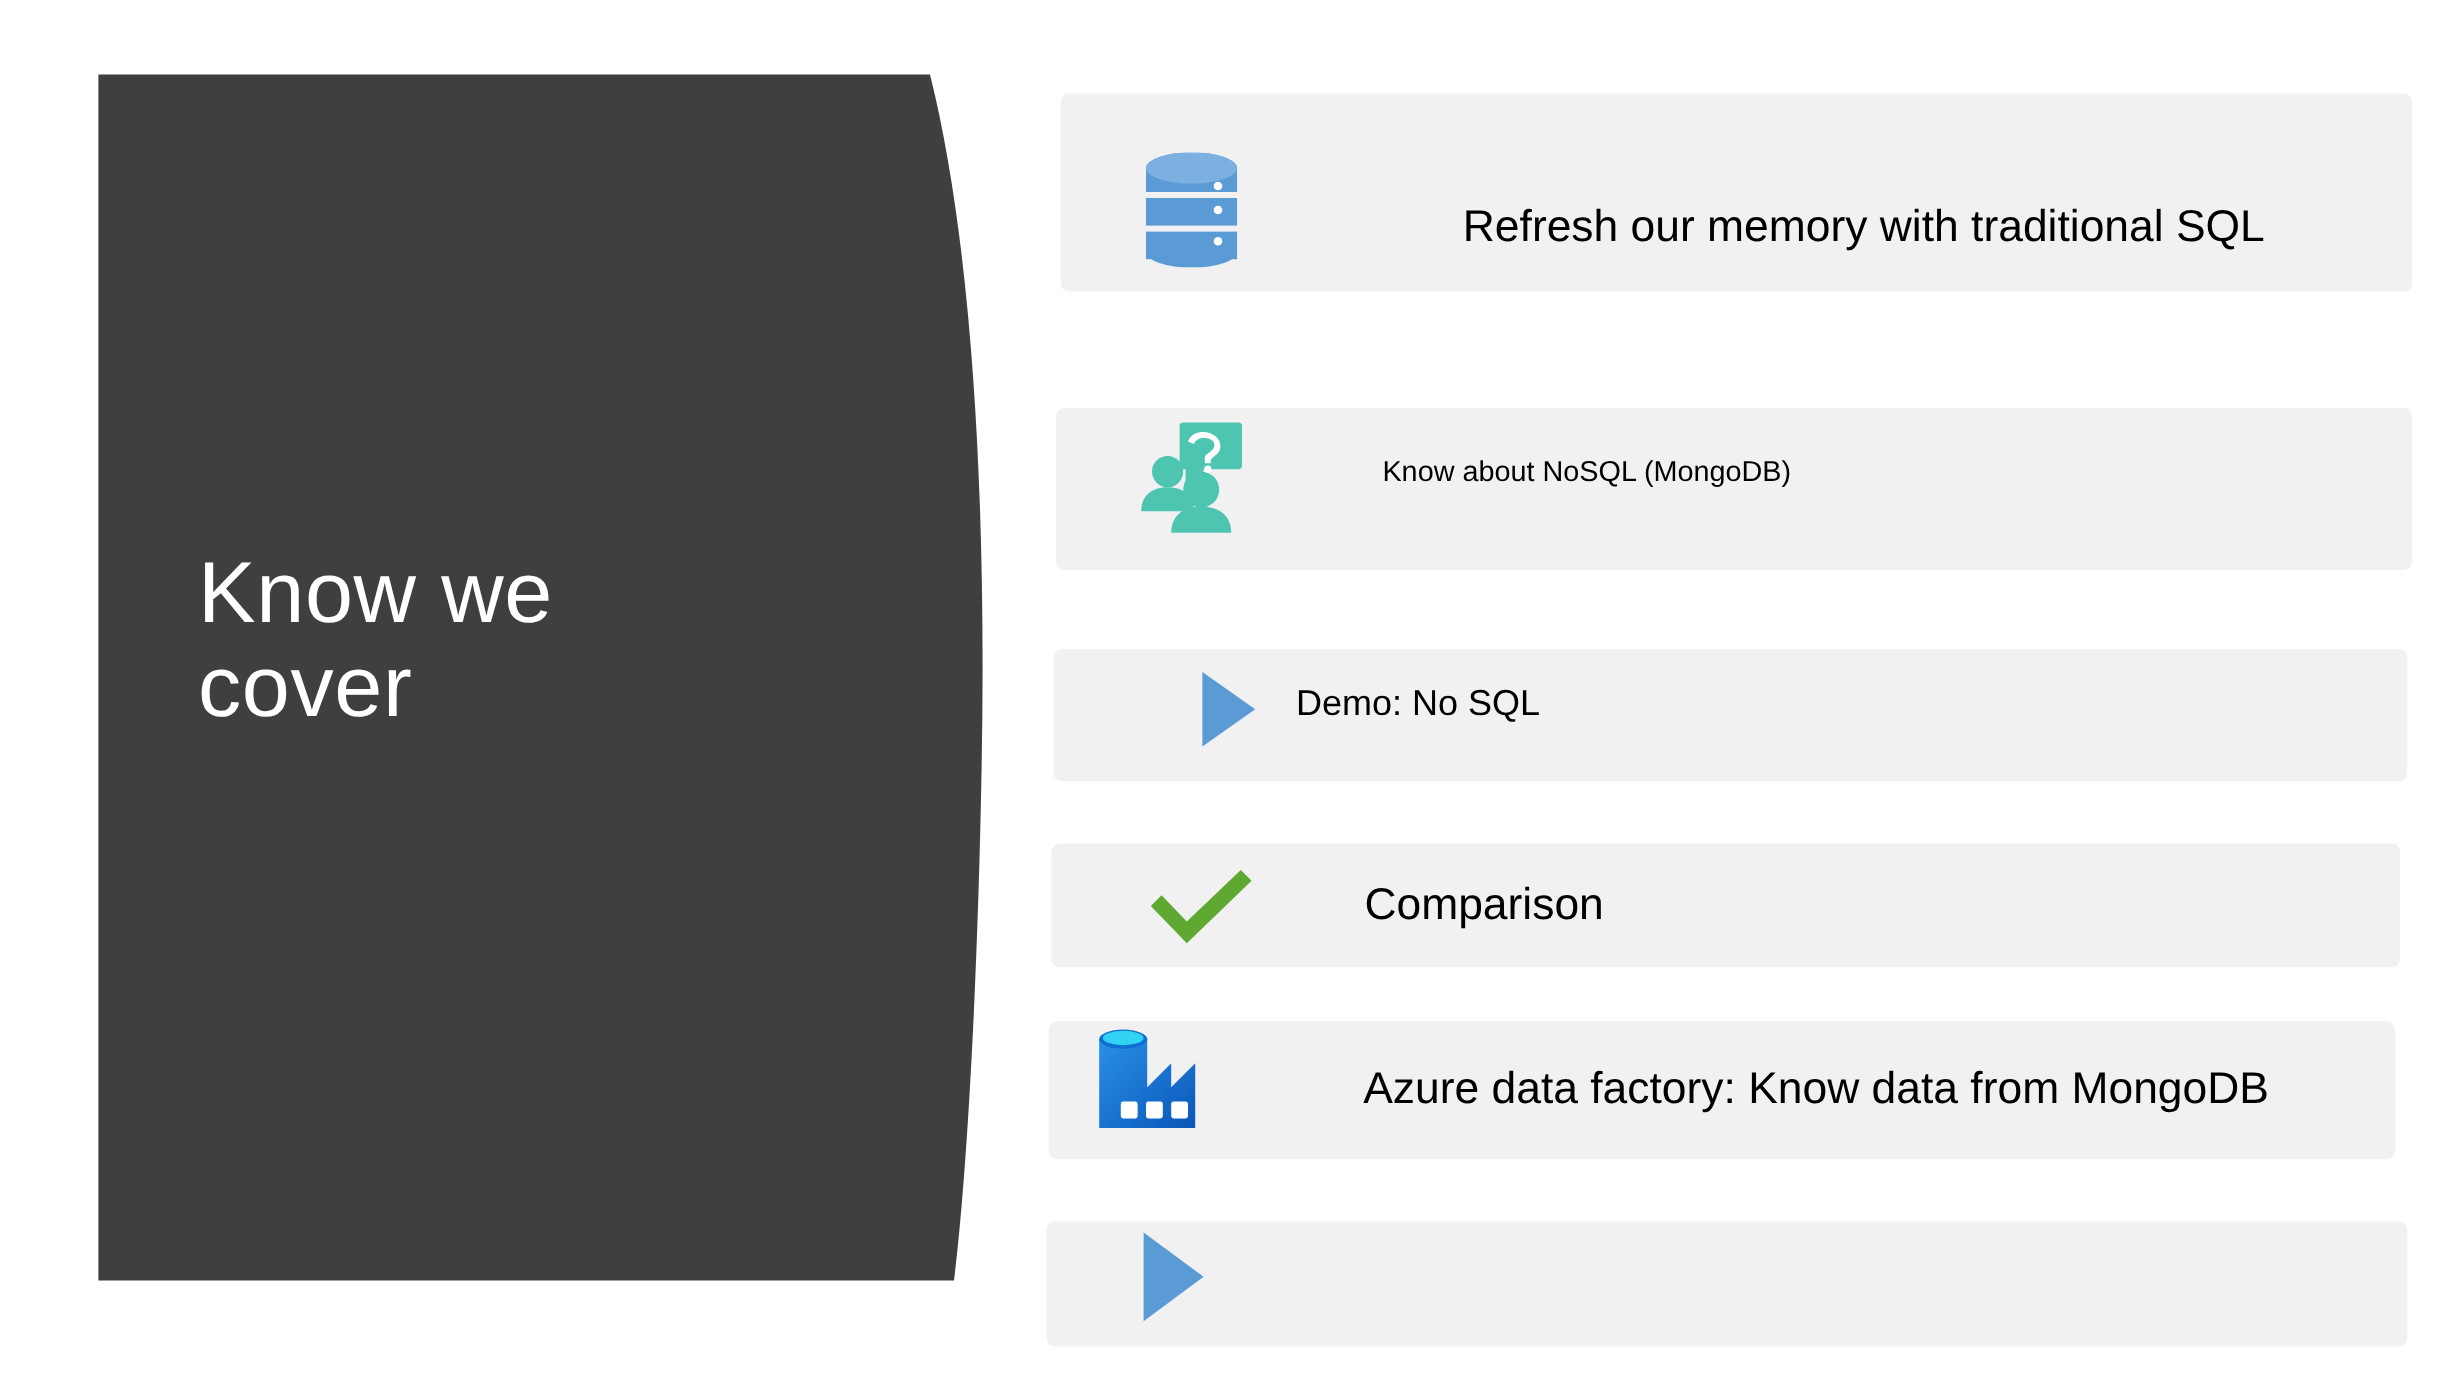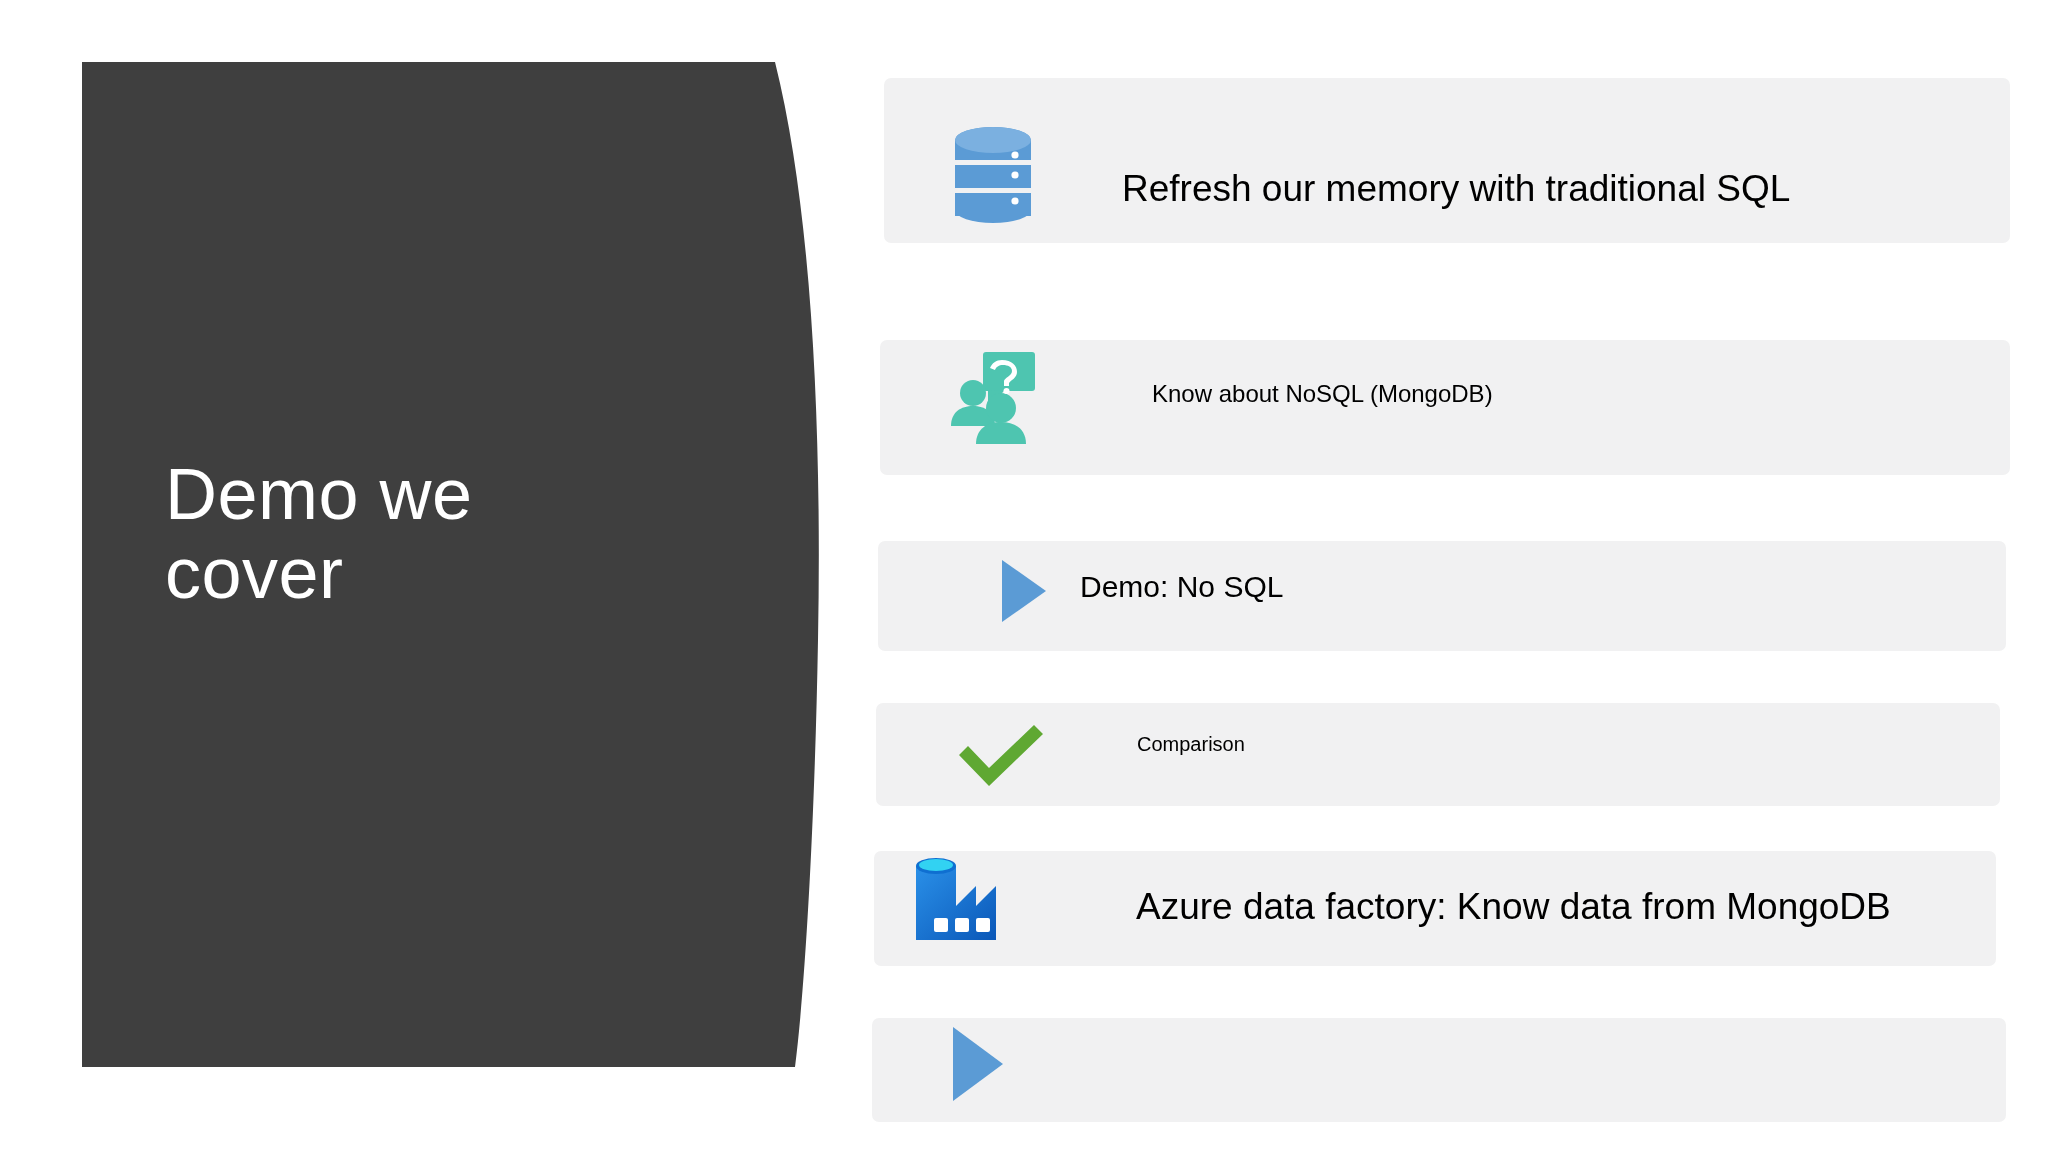--- a/index.html
+++ b/index.html
@@ -80,37 +80,37 @@
   #row-4 { left: 874px; top:  851px; width: 1122px; height: 115px; }
   #row-5 { left: 872px; top: 1018px; width: 1134px; height: 104px; }
 
   #icon-0 { left: 955px; top: 127px;  width: 76px; height: 96px;  }
   #icon-1 { left: 950px; top: 350px;  width: 88px; height: 96px;  }
   #icon-2 { left: 1000px; top: 558px; width: 48px; height: 66px;  }
   #icon-3 { left: 955px; top: 722px;  width: 92px; height: 66px;  }
   #icon-4 { left: 910px; top: 850px;  width: 92px; height: 96px;  }
   #icon-5 { left: 950px; top: 1024px; width: 56px; height: 80px;  }
 
-  #label-0 { left: 1122px; top: 168px;  font-size: 37px; }
+  #label-0 { left: 1219px; top: 168px;  font-size: 37px; }
   #label-1 { left: 1152px; top: 380px;  font-size: 24px; }
   #label-2 { left: 1080px; top: 570px;  font-size: 30px; }
-  #label-3 { left: 1137px; top: 733px;  font-size: 20px; }
+  #label-3 { left: 1137px; top: 733px;  font-size: 37px; }
   #label-4 { left: 1136px; top: 886px;  font-size: 37px; }
   #label-5 { left: 1199px; top: 1001px; font-size: 38px; }
 
   .icon-svg { display: block; }
 </style>
 </head>
 <body>
 
 <div id="title-panel">
   <svg viewBox="0 0 900 1152" xmlns="http://www.w3.org/2000/svg">
     <path d="M 82 62 L 775 62 C 812 210, 822 430, 818 640 C 815 810, 806 980, 795 1067 L 82 1067 Z" fill="#3f3f3f"></path>
   </svg>
-  <div id="title-text">Demo we
+  <div id="title-text">Know we
 cover</div>
 </div>
 
 <div id="content-list">
 
   <div class="row" id="row-0"></div>
   <div class="row-icon" id="icon-0">
     <svg class="icon-svg" viewBox="0 0 76 96" width="76" height="96" xmlns="http://www.w3.org/2000/svg">
       <g fill="#5b9bd5">
         <path d="M0 13 v20 h76 V13 A38 13 0 0 0 0 13 Z"></path>

